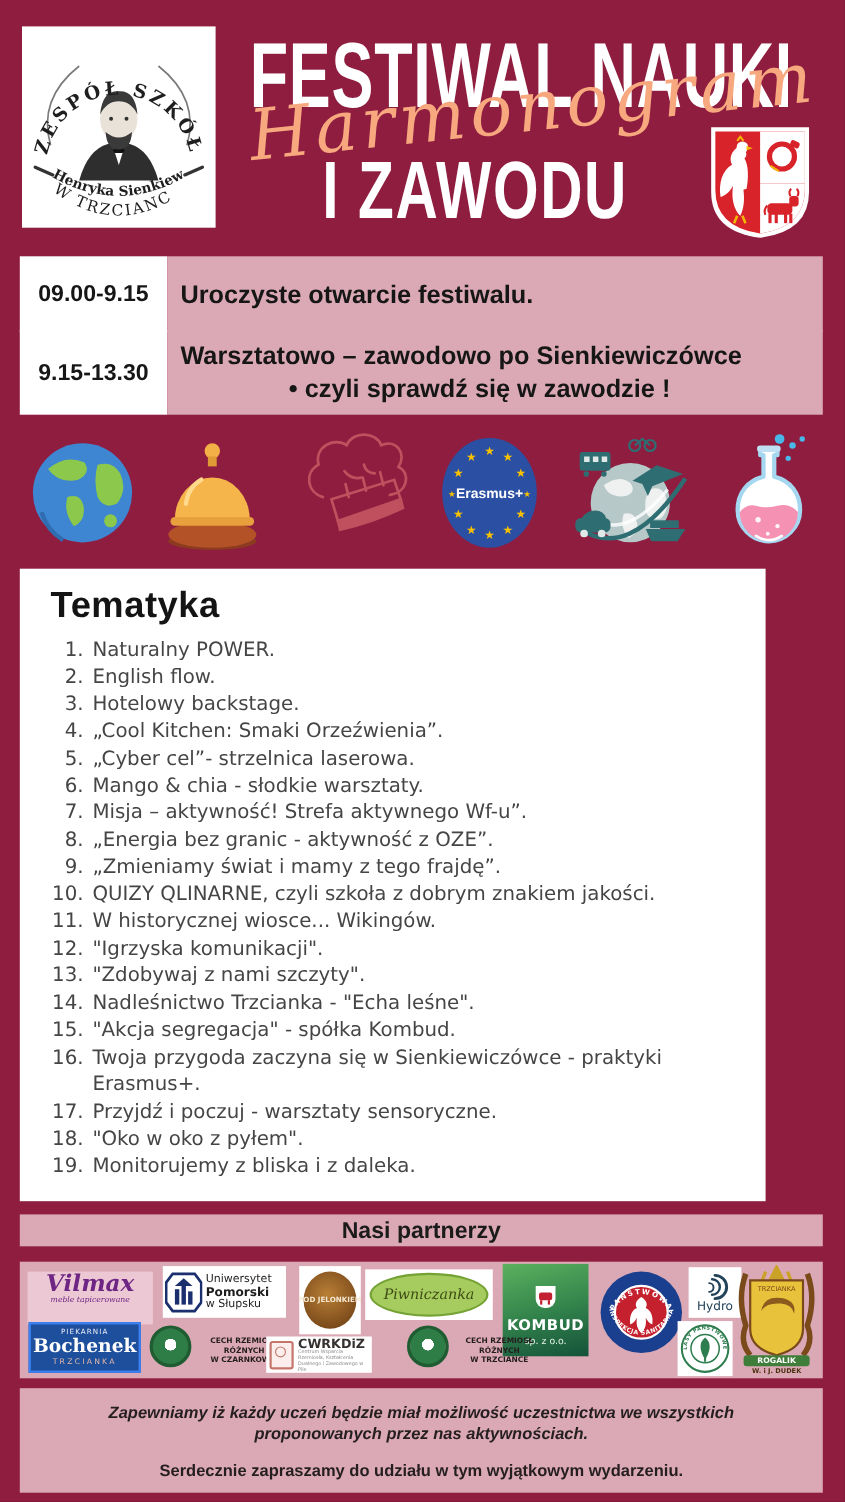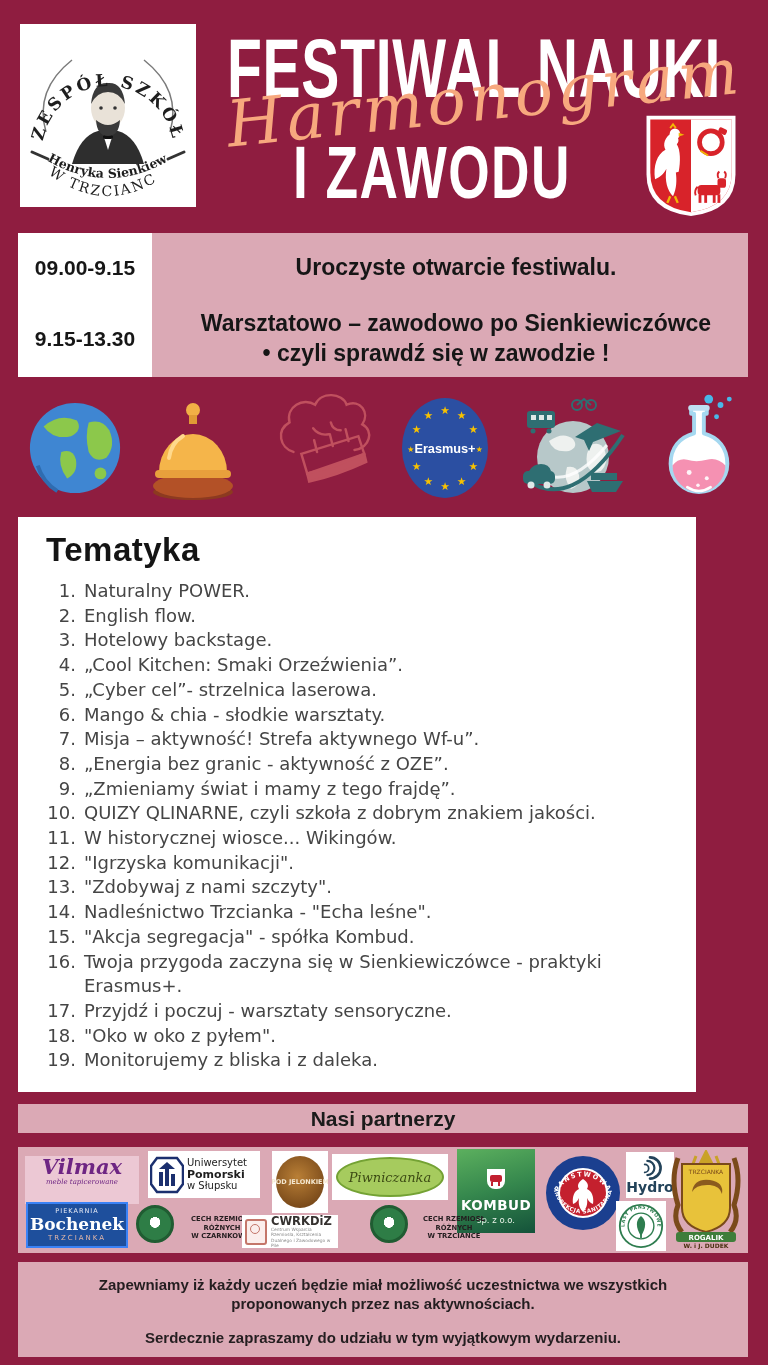--- a/index.html
+++ b/index.html
@@ -18,21 +18,21 @@
             font-family:"Liberation Sans",sans-serif;white-space:nowrap;transform:scaleX(0.72);transform-origin:left top;letter-spacing:2px;}
   .crest{position:absolute;right:20px;top:112px;width:114px;height:106px;}
 
   
   .sched-row{position:absolute;left:18px;width:730px;display:flex;}
   .sched-row.r1{top:233px;height:69px;}
   .sched-row.r2{top:300px;height:77px;}
   .sched-time{width:134px;background:#fff;color:#161616;font-weight:bold;font-size:21px;
               display:flex;align-items:center;justify-content:center;font-family:"Liberation Sans",sans-serif;}
   .sched-body{flex:1;background:#dba9b5;color:#161616;font-weight:bold;font-size:23px;
-              display:flex;flex-direction:column;justify-content:center;padding-left:12px;font-family:"Liberation Sans",sans-serif;align-items:center;}
+              display:flex;flex-direction:column;justify-content:center;padding-left:12px;font-family:"Liberation Sans",sans-serif;}
   .sched-body .l2{text-align:center;padding-right:40px;margin-top:3px;}
 
   
   .icons-row{position:absolute;left:18px;top:390px;width:732px;height:116px;display:flex;
              align-items:center;justify-content:space-between;padding:0 8px;box-sizing:border-box;}
   .icons-row svg{display:block;}
 
   
   .content-box{position:absolute;left:18px;top:517px;width:678px;height:575px;background:#fff;box-sizing:border-box;padding:10px 10px 0 16px;}
   .tematyka-h{font-size:33px;font-weight:bold;color:#141414;margin:4px 0 10px 12px;font-family:"Liberation Sans",sans-serif;letter-spacing:0.5px;}
@@ -62,21 +62,21 @@
   .piwni-oval span{font-family:"DejaVu Serif",serif;font-style:italic;font-size:13px;color:#3c4a14;}
   .logo-kombud{left:439px;top:2px;width:78px;height:84px;background:linear-gradient(165deg,#5cb05e 0%,#35874d 48%,#14523a 100%);
                display:flex;flex-direction:column;align-items:center;justify-content:flex-end;padding-bottom:8px;}
   .kombud-crest{width:18px;height:20px;background:#fff;border-radius:0 0 8px 8px;margin-bottom:8px;position:relative;}
   .kombud-crest:before{content:"";position:absolute;left:3px;top:6px;width:12px;height:7px;background:#c22030;border-radius:2px;}
   .kombud-crest:after{content:"";position:absolute;left:4px;top:13px;width:2px;height:4px;background:#c22030;box-shadow:7px 0 #c22030;}
   .logo-kombud .kn{color:#fff;font-weight:bold;font-size:13.5px;letter-spacing:0.5px;}
   .logo-kombud .ks{color:#e8f3e8;font-size:8.5px;margin-top:2px;}
   .logo-sanepid{left:527px;top:8px;width:76px;height:76px;}
   .logo-hydro{left:608px;top:5px;width:48px;height:46px;background:#fff;display:flex;flex-direction:column;align-items:center;justify-content:center;}
-  .logo-hydro .hn{font-size:14px;color:#23435a;font-weight:bold;margin-top:-2px;text-align:center;}
+  .logo-hydro .hn{font-size:11px;color:#23435a;font-weight:normal;margin-top:-2px;text-align:center;}
   .logo-lasy{left:598px;top:54px;width:50px;height:50px;background:#fff;display:flex;align-items:center;justify-content:center;}
   .logo-rogalik{left:650px;top:3px;width:76px;height:100px;}
   .logo-bochenek{left:8px;top:55px;width:102px;height:46px;background:#1e4f9c;border:2px solid #3b82f6;text-align:center;color:#fff;padding-top:3px;}
   .logo-bochenek .bt{font-size:6.5px;letter-spacing:1px;color:#e8ecf7;}
   .logo-bochenek .bn{font-family:"DejaVu Serif",serif;font-weight:bold;font-size:17px;line-height:18px;}
   .logo-bochenek .bs{font-size:7px;letter-spacing:2px;color:#e3b7a8;margin-top:1px;}
   .cech-badge{border-radius:50%;background:radial-gradient(circle at 50% 45%,#ffffff 0 22%,#2e7d46 23% 100%);border:3px solid #205c32;}
   .badge-czarnkow{left:118px;top:58px;width:38px;height:38px;}
   .badge-trzcianka{left:352px;top:58px;width:38px;height:38px;}
   .cech-text{font-size:6.8px;font-weight:bold;color:#241d1f;line-height:8.5px;text-align:center;}
@@ -85,21 +85,21 @@
   .logo-cwrkdiz{left:224px;top:68px;width:96px;height:33px;background:#fff;display:flex;align-items:center;padding:2px 3px;}
   .cwrk-icon{width:18px;height:22px;border:2px solid #c4766a;border-radius:3px;margin-right:4px;flex:none;position:relative;background:#fbeeec;}
   .cwrk-icon:before{content:"";position:absolute;left:3px;top:3px;width:8px;height:8px;border:1.5px solid #c4766a;border-radius:50%;}
   .cwrk-txt .cn{font-size:11.5px;font-weight:bold;color:#35312f;line-height:12px;}
   .cwrk-txt .cs{font-size:4.4px;color:#8a8a8a;line-height:5.2px;}
 
   
   .footer-box{position:absolute;left:18px;top:1262px;width:730px;height:95px;background:#dba9b5;text-align:center;
               font-family:"Liberation Sans",sans-serif;}
   .footer-box p{margin:0 auto;max-width:600px;font-size:15px;font-weight:bold;color:#241e20;line-height:19px;}
-  .footer-box .f1{padding-top:13px;}
+  .footer-box .f1{padding-top:13px;font-style:italic;}
   .footer-box .f2{margin-top:15px;}
 </style>
 </head>
 <body>
 
 <div class="page">
 
   <div class="logo-box">
     <svg width="176" height="183" viewBox="0 0 176 183">
       <defs>

